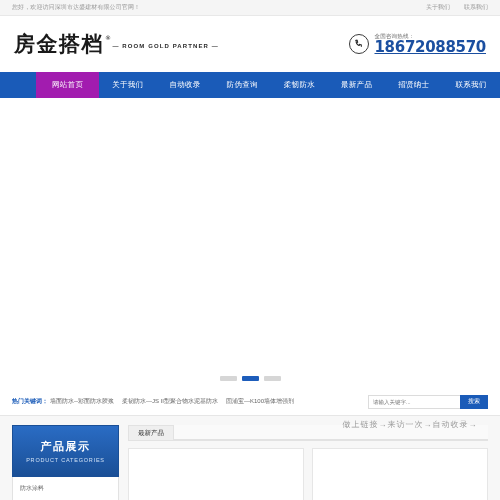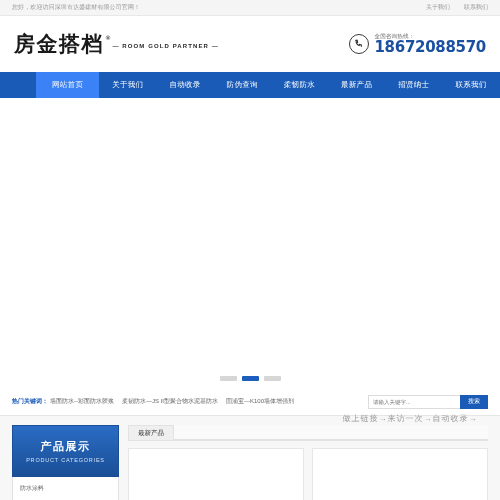--- a/index.html
+++ b/index.html
@@ -59,40 +59,41 @@
     flex:0 0 auto;
   }
   .phone-icon svg{ width:11px;height:11px; display:block; }
   .phone-text{ display:flex; flex-direction:column; align-items:flex-start; }
   .phone-label{ font-size:5.5px; color:#666; letter-spacing:.2px; white-space:nowrap; }
   .phone-number{
     font-size:15px; font-weight:bold; color:#1b4fa0;
     letter-spacing:-.3px; line-height:1.05;
     font-family:"DejaVu Sans",sans-serif;
     white-space:nowrap;
+    text-decoration:underline;
   }
 
   
   .nav{
     height:26px;
     background:#1a5bb8;
     display:flex;
     align-items:stretch;
     padding-left:36px;
   }
   .nav-item{
     color:#ffffff;
     font-size:7.5px;
     display:flex;align-items:center;justify-content:center;
     padding:0 13px;
     text-decoration:none;
     white-space:nowrap;
     letter-spacing:.3px;
   }
-  .nav-item.active{ background:#3b82f6; padding:0 16px; }
+  .nav-item.active{ background:#a21caf; padding:0 16px; }
 
   
   .banner{
     height:290px;
     background:#ffffff;
     position:relative;
   }
   .banner-dots{
     position:absolute;
     left:0; right:0; bottom:7px;
@@ -224,21 +225,21 @@
     font-weight:bold;
     color:#6f6f6f;
     letter-spacing:1px;
     line-height:1;
     font-family:"DejaVu Sans",sans-serif;
   }
   .wm-tag{
     font-size:8px;
     color:#9a9a9a;
     letter-spacing:1px;
-    margin-top:3px;
+    margin-top:9px;
     white-space:nowrap;
   }
 </style>
 </head>
 <body>
 
 <div class="topbar">
   <span class="topbar-welcome">您好，欢迎访问深圳市达盛建材有限公司官网！</span>
   <div class="topbar-links">
     <a class="topbar-link">关于我们</a>

